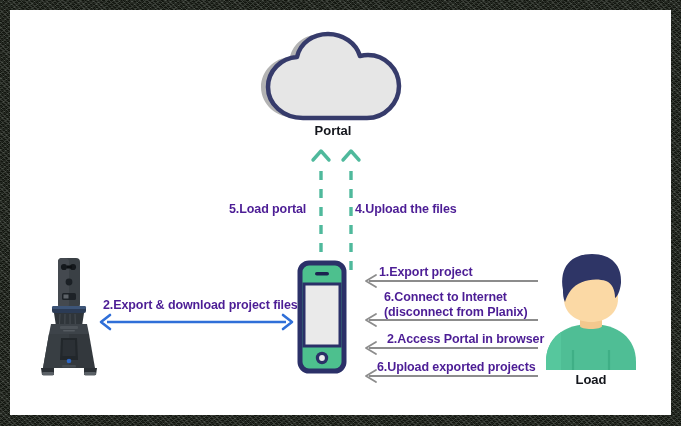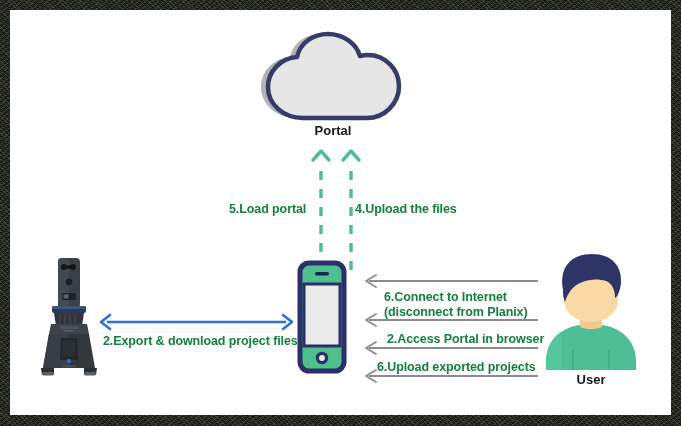--- a/index.html
+++ b/index.html
@@ -30,21 +30,21 @@
     left: 10px;
     top: 10px;
     width: 661px;
     height: 405px;
     background: #ffffff;
   }
   .abs { position: absolute; }
 
   .lbl {
     position: absolute;
-    color: #15803d;
+    color: #4c1d95;
     font-size: 12.5px;
     font-weight: bold;
     white-space: nowrap;
     letter-spacing: -0.1px;
   }
   .lbl-multi { white-space: pre; line-height: 14.5px; }
 
   .node-caption {
     position: absolute;
     color: #14161c;
@@ -134,38 +134,39 @@
       </svg>
     </div>
 
     <div class="abs" style="left:88px; top:303px;">
       <svg width="197" height="18" viewBox="0 0 197 18">
         <line x1="9" y1="9" x2="188" y2="9" stroke="#2F6FD8" stroke-width="2.6"></line>
         <polyline points="12,2 3,9 12,16" fill="none" stroke="#2F6FD8" stroke-width="2.6" stroke-linecap="round" stroke-linejoin="round"></polyline>
         <polyline points="185,2 194,9 185,16" fill="none" stroke="#2F6FD8" stroke-width="2.6" stroke-linecap="round" stroke-linejoin="round"></polyline>
       </svg>
     </div>
-    <div class="lbl" style="left:93px; top:288px;margin-top:36px;">2.Export &amp; download project files</div>
+    <div class="lbl" style="left:93px; top:288px;">2.Export &amp; download project files</div>
 
     <div class="abs" style="left:281px; top:250px;">
       <svg width="62" height="115" viewBox="0 0 62 115">
         <rect x="9" y="3" width="44" height="108" rx="9" fill="#4DC08E" stroke="#2B3068" stroke-width="5"></rect>
         <rect x="13" y="24" width="36" height="62" fill="#EAEAEA" stroke="#2B3068" stroke-width="3"></rect>
         <rect x="24" y="12" width="14" height="3.6" rx="1.8" fill="#1b2150"></rect>
         <circle cx="31" cy="98" r="6.2" fill="#2B3068"></circle>
         <circle cx="31" cy="98" r="2.9" fill="#EDEDED"></circle>
       </svg>
     </div>
 
     <div class="abs" style="left:352px; top:264px;">
       <svg width="178" height="14" viewBox="0 0 178 14">
         <line x1="7" y1="7" x2="176" y2="7" stroke="#8C8C8C" stroke-width="1.8"></line>
         <polyline points="14,1 4,7 14,13" fill="none" stroke="#8C8C8C" stroke-width="1.8" stroke-linecap="round" stroke-linejoin="round"></polyline>
       </svg>
     </div>
+    <div class="lbl" style="left:369px; top:255px;">1.Export project</div>
 
     <div class="abs" style="left:352px; top:303px;">
       <svg width="178" height="14" viewBox="0 0 178 14">
         <line x1="7" y1="7" x2="176" y2="7" stroke="#8C8C8C" stroke-width="1.8"></line>
         <polyline points="14,1 4,7 14,13" fill="none" stroke="#8C8C8C" stroke-width="1.8" stroke-linecap="round" stroke-linejoin="round"></polyline>
       </svg>
     </div>
     <div class="lbl lbl-multi" style="left:374px; top:280px;">6.Connect to Internet
 (disconnect from Planix)</div>
 
@@ -196,16 +197,16 @@
         <path d="M40,56 L62,56 L62,76 C62,80 40,80 40,76 Z" fill="#F3C88E"></path>
 
         <path d="M24,36 C24,18 35,7 51,7 C67,7 78,18 78,36 L78,49
                  C78,63 66,72 51,72 C36,72 24,63 24,49 Z" fill="#FBD9A5"></path>
 
         <path d="M23,40 C19,17 31,4 52,4 C72,4 82,16 81,33 C80,42 77,47 75,48
                  C75,40 72,33 66,31 C54,27 38,31 31,40 C28,44 26,48 25,52 C23,48 23,44 23,40 Z" fill="#2E3566"></path>
         <path d="M24,41 C21,28 24,16 34,10 C28,19 26,30 28,41 Z" fill="#2E3566"></path>
       </svg>
     </div>
-    <div class="node-caption" style="left:530px; top:362px; width:102px;">User</div>
+    <div class="node-caption" style="left:530px; top:362px; width:102px;">Load</div>
 
   </div>
 </div>
 
 </body></html>

